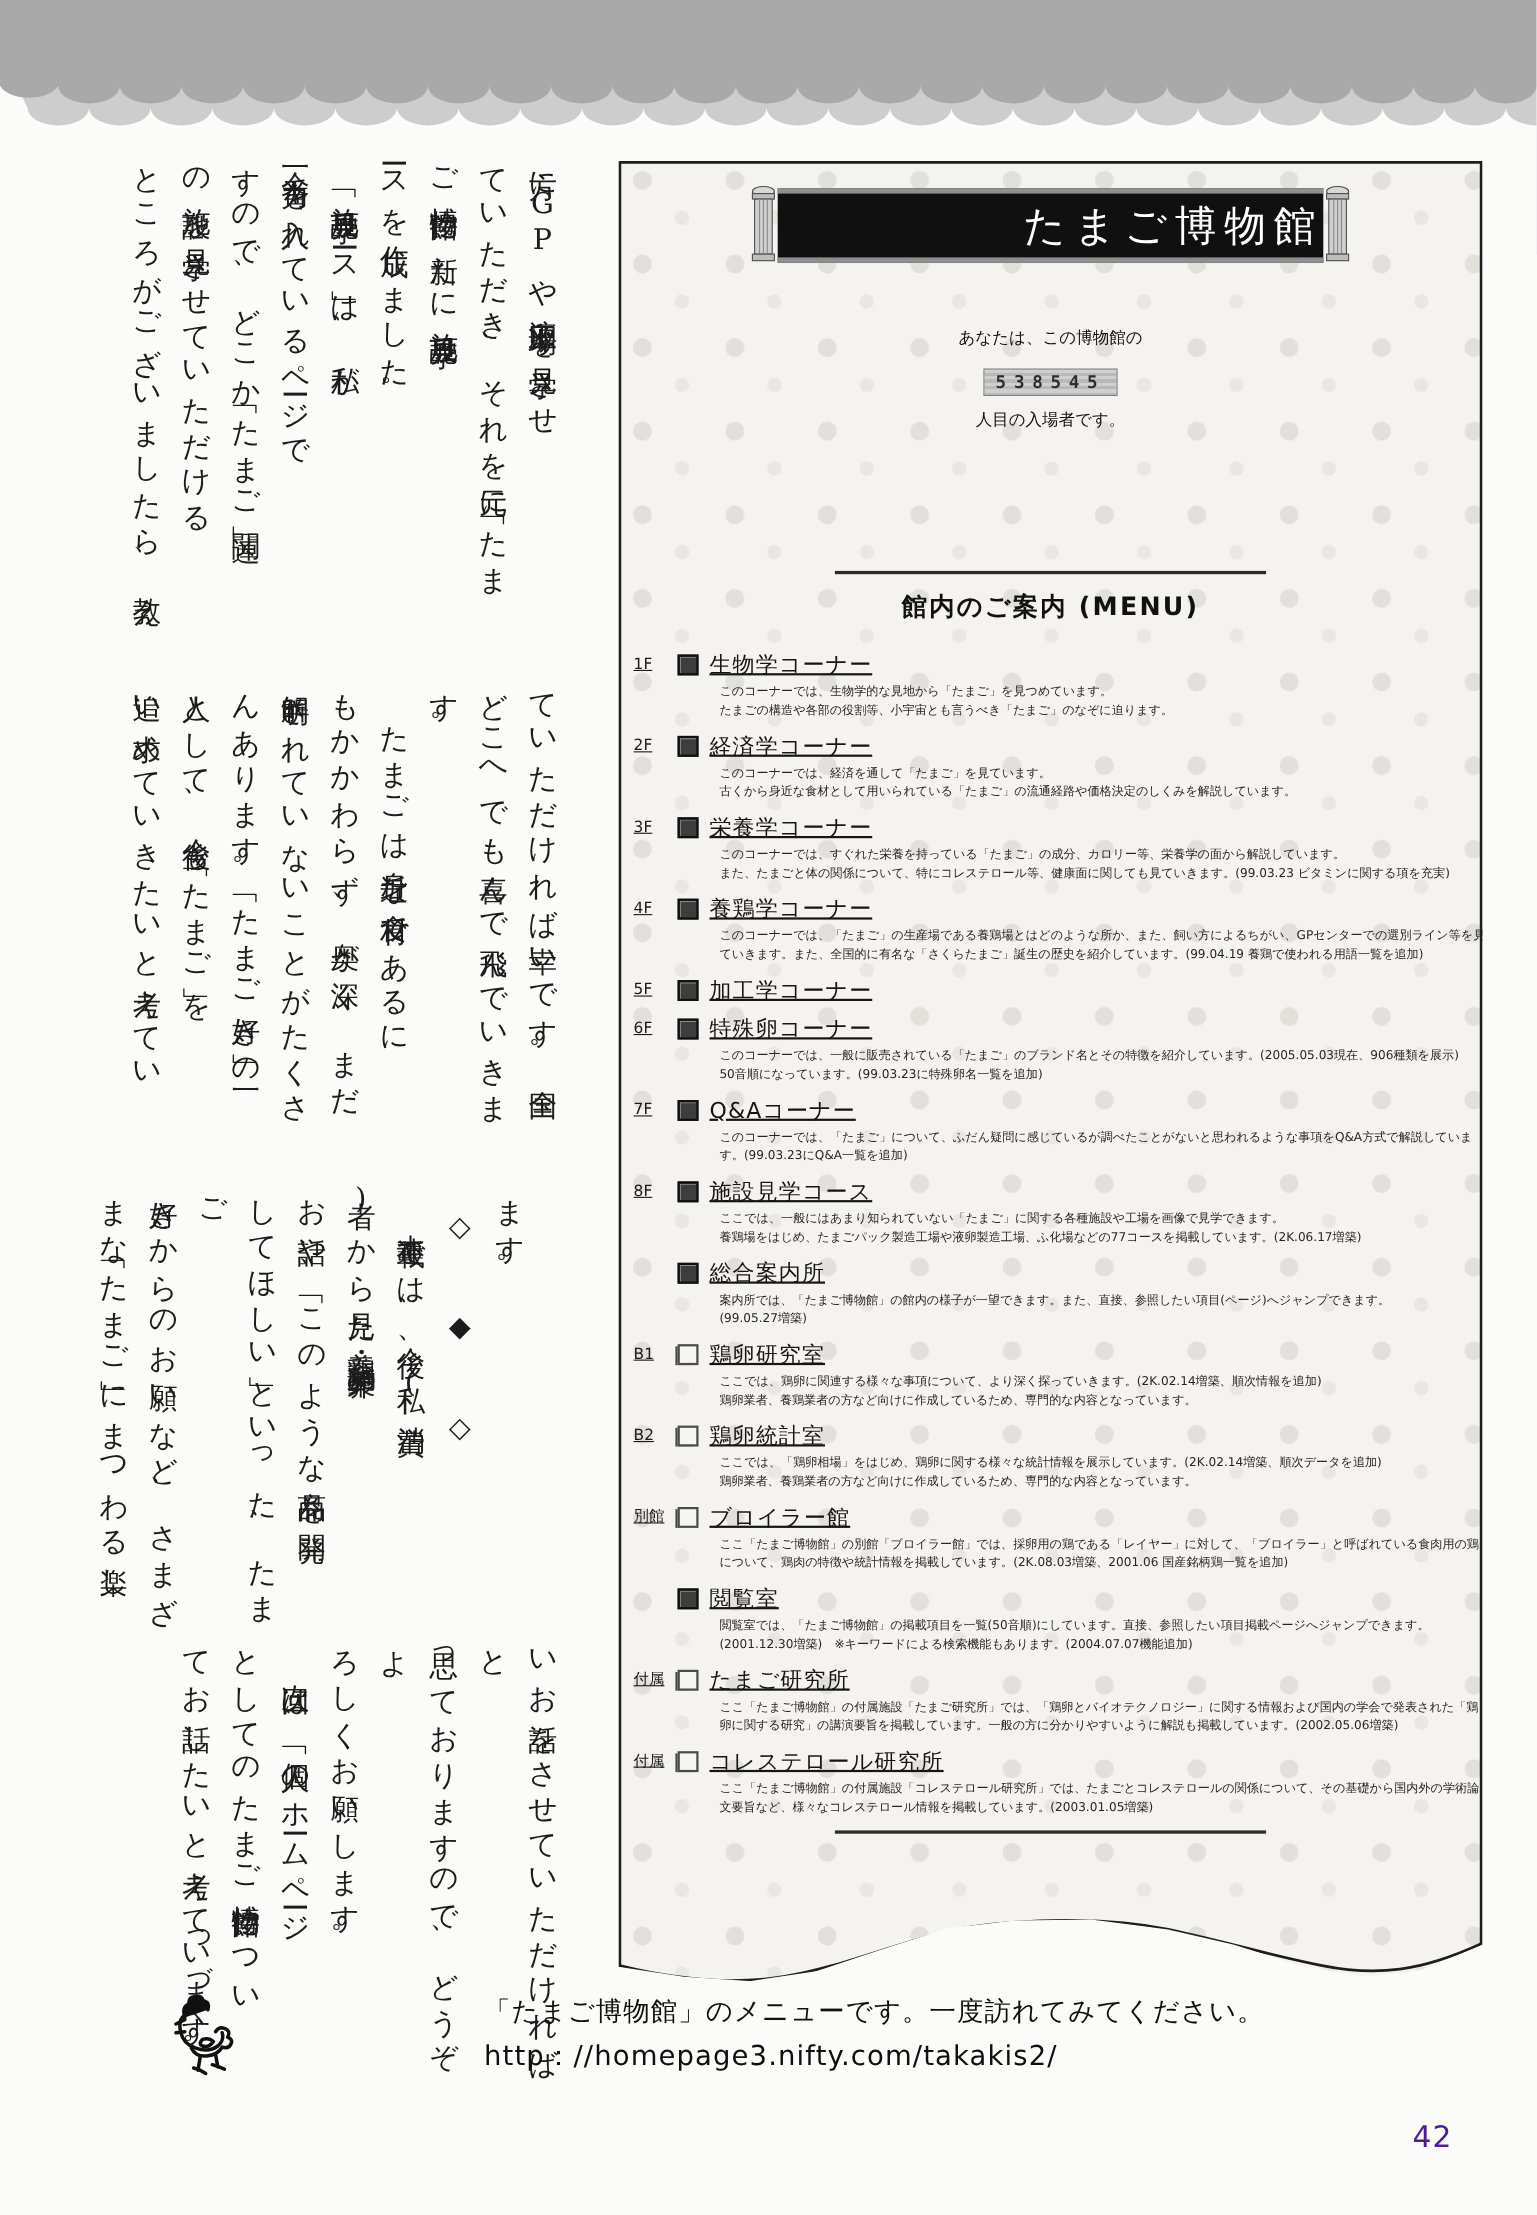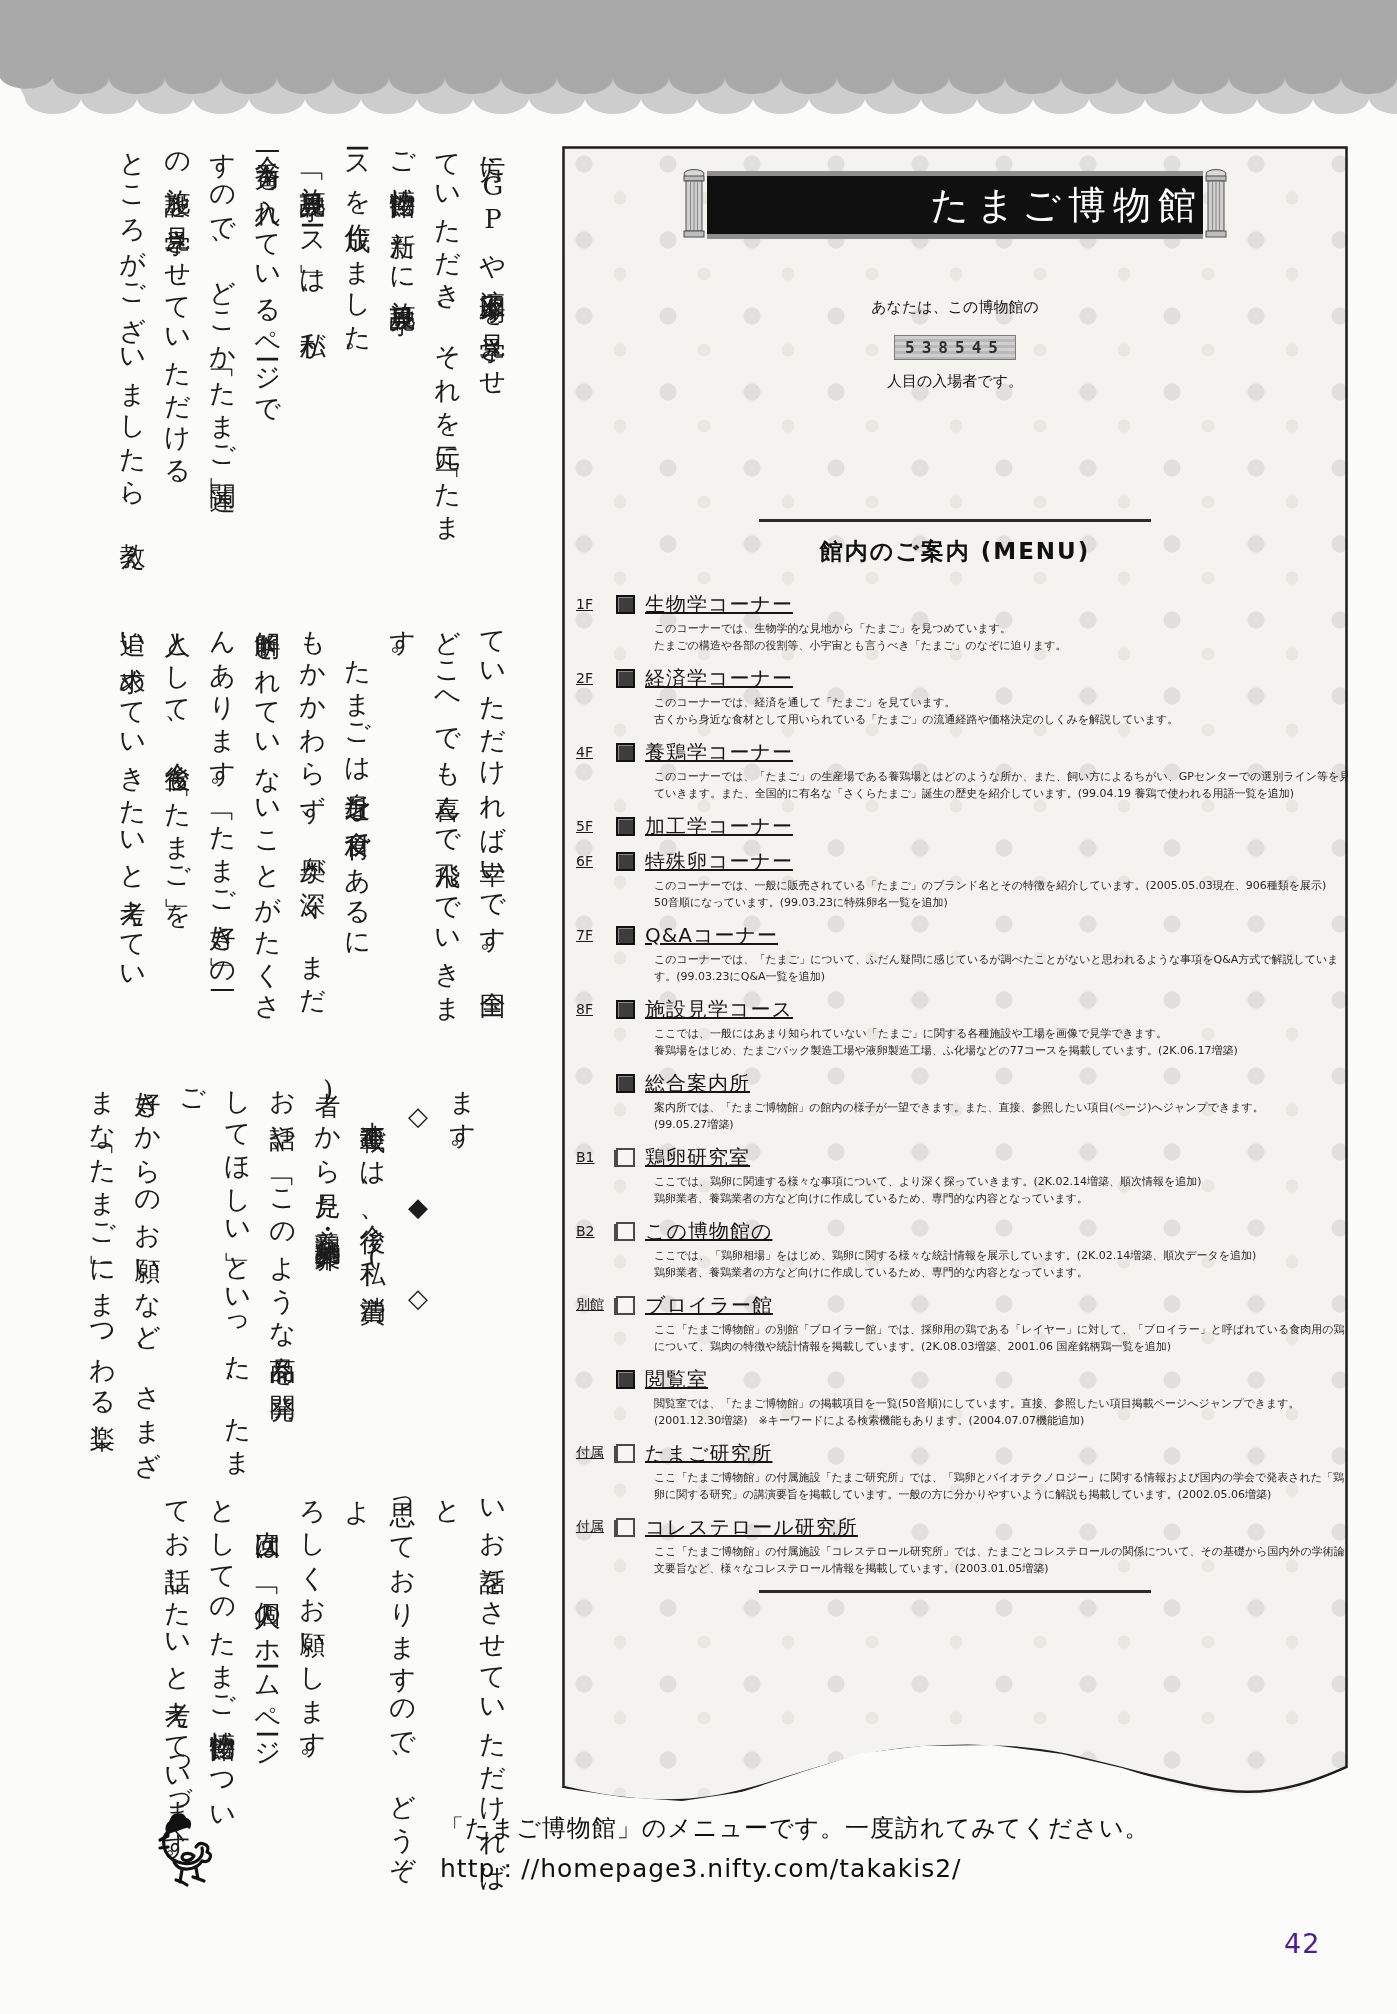--- a/index.html
+++ b/index.html
@@ -184,20 +184,29 @@
     <div class="menu-item">
       <div class="mi-head">
         <span class="mi-floor">2F</span>
         <span class="mi-icon icon-picture"></span>
         <span class="mi-title">経済学コーナー</span>
       </div>
       <div class="mi-desc">このコーナーでは、経済を通して「たまご」を見ています。
 古くから身近な食材として用いられている「たまご」の流通経路や価格決定のしくみを解説しています。</div>
     </div>
 
+    <div class="menu-item">
+      <div class="mi-head">
+        <span class="mi-floor">3F</span>
+        <span class="mi-icon icon-picture"></span>
+        <span class="mi-title">栄養学コーナー</span>
+      </div>
+      <div class="mi-desc">このコーナーでは、すぐれた栄養を持っている「たまご」の成分、カロリー等、栄養学の面から解説しています。
+また、たまごと体の関係について、特にコレステロール等、健康面に関しても見ていきます。(99.03.23 ビタミンに関する項を充実)</div>
+    </div>
 
     <div class="menu-item">
       <div class="mi-head">
         <span class="mi-floor">4F</span>
         <span class="mi-icon icon-picture"></span>
         <span class="mi-title">養鶏学コーナー</span>
       </div>
       <div class="mi-desc">このコーナーでは、「たまご」の生産場である養鶏場とはどのような所か、また、飼い方によるちがい、GPセンターでの選別ライン等を見ていきます。また、全国的に有名な「さくらたまご」誕生の歴史を紹介しています。(99.04.19 養鶏で使われる用語一覧を追加)</div>
     </div>
 
@@ -255,21 +264,21 @@
         <span class="mi-title">鶏卵研究室</span>
       </div>
       <div class="mi-desc">ここでは、鶏卵に関連する様々な事項について、より深く探っていきます。(2K.02.14増築、順次情報を追加)
 鶏卵業者、養鶏業者の方など向けに作成しているため、専門的な内容となっています。</div>
     </div>
 
     <div class="menu-item">
       <div class="mi-head">
         <span class="mi-floor">B2</span>
         <span class="mi-icon icon-door"></span>
-        <span class="mi-title">この博物館の</span>
+        <span class="mi-title">鶏卵統計室</span>
       </div>
       <div class="mi-desc">ここでは、「鶏卵相場」をはじめ、鶏卵に関する様々な統計情報を展示しています。(2K.02.14増築、順次データを追加)
 鶏卵業者、養鶏業者の方など向けに作成しているため、専門的な内容となっています。</div>
     </div>
 
     <div class="menu-item">
       <div class="mi-head">
         <span class="mi-floor">別館</span>
         <span class="mi-icon icon-door"></span>
         <span class="mi-title">ブロイラー館</span>

